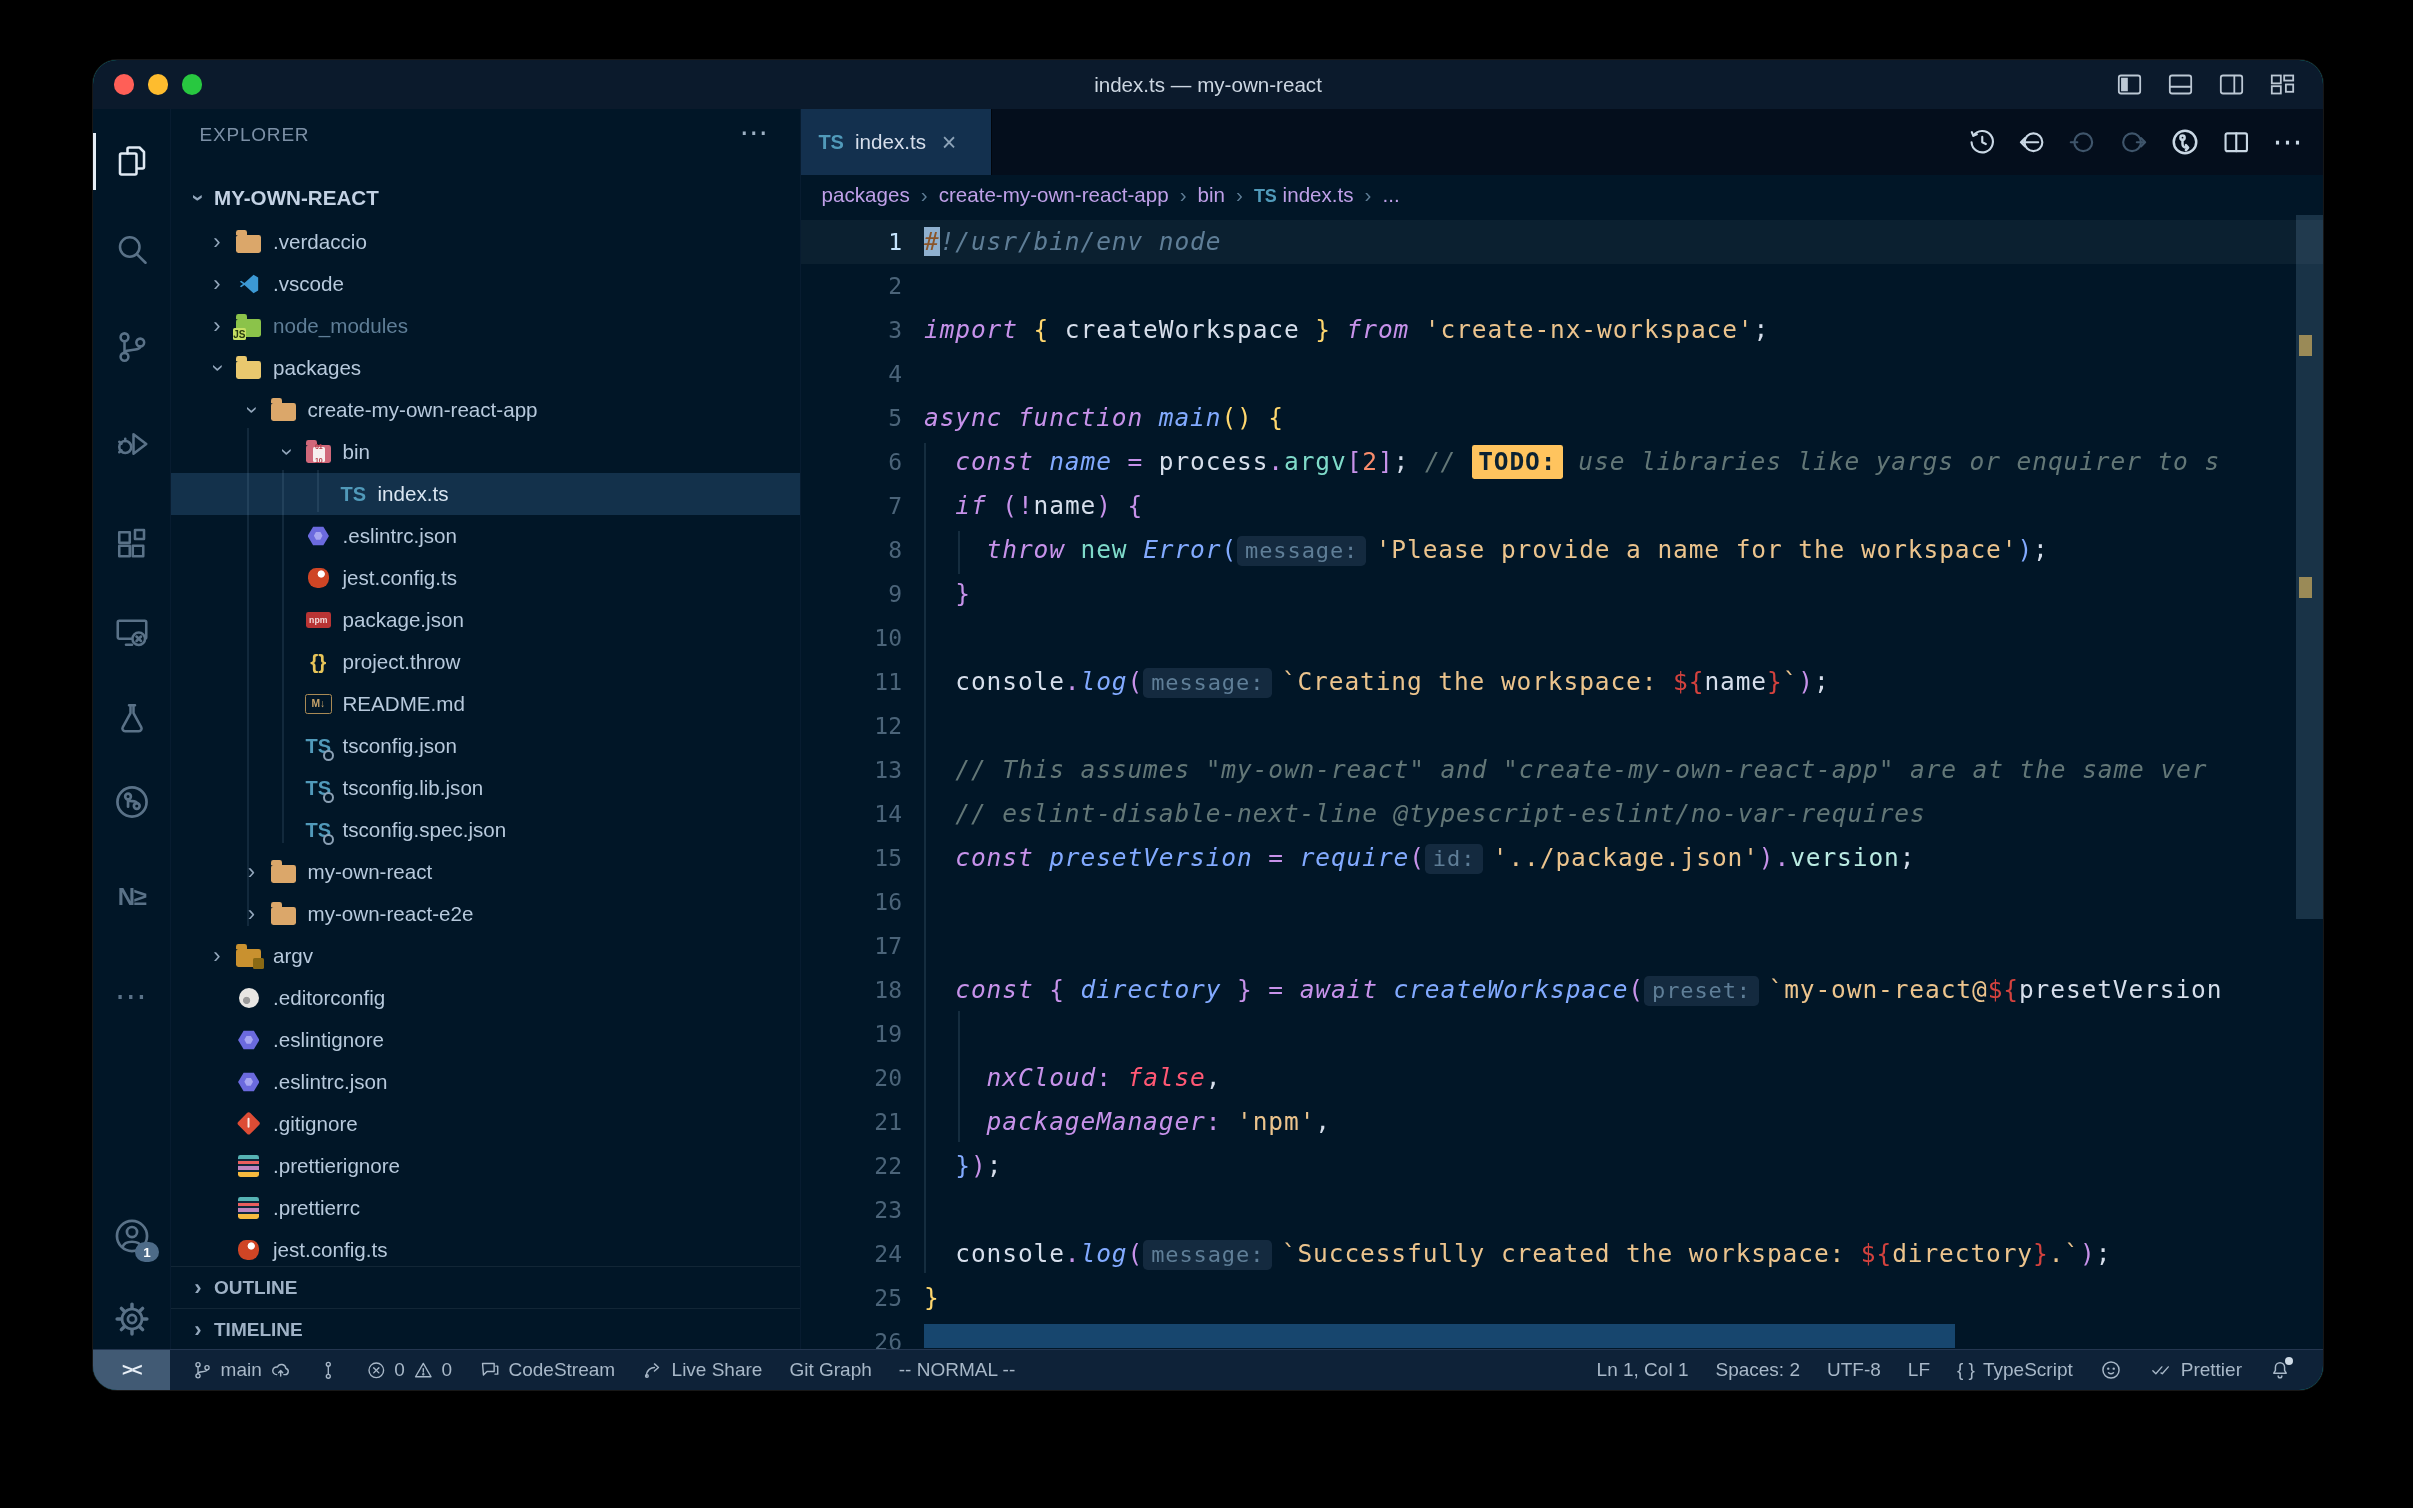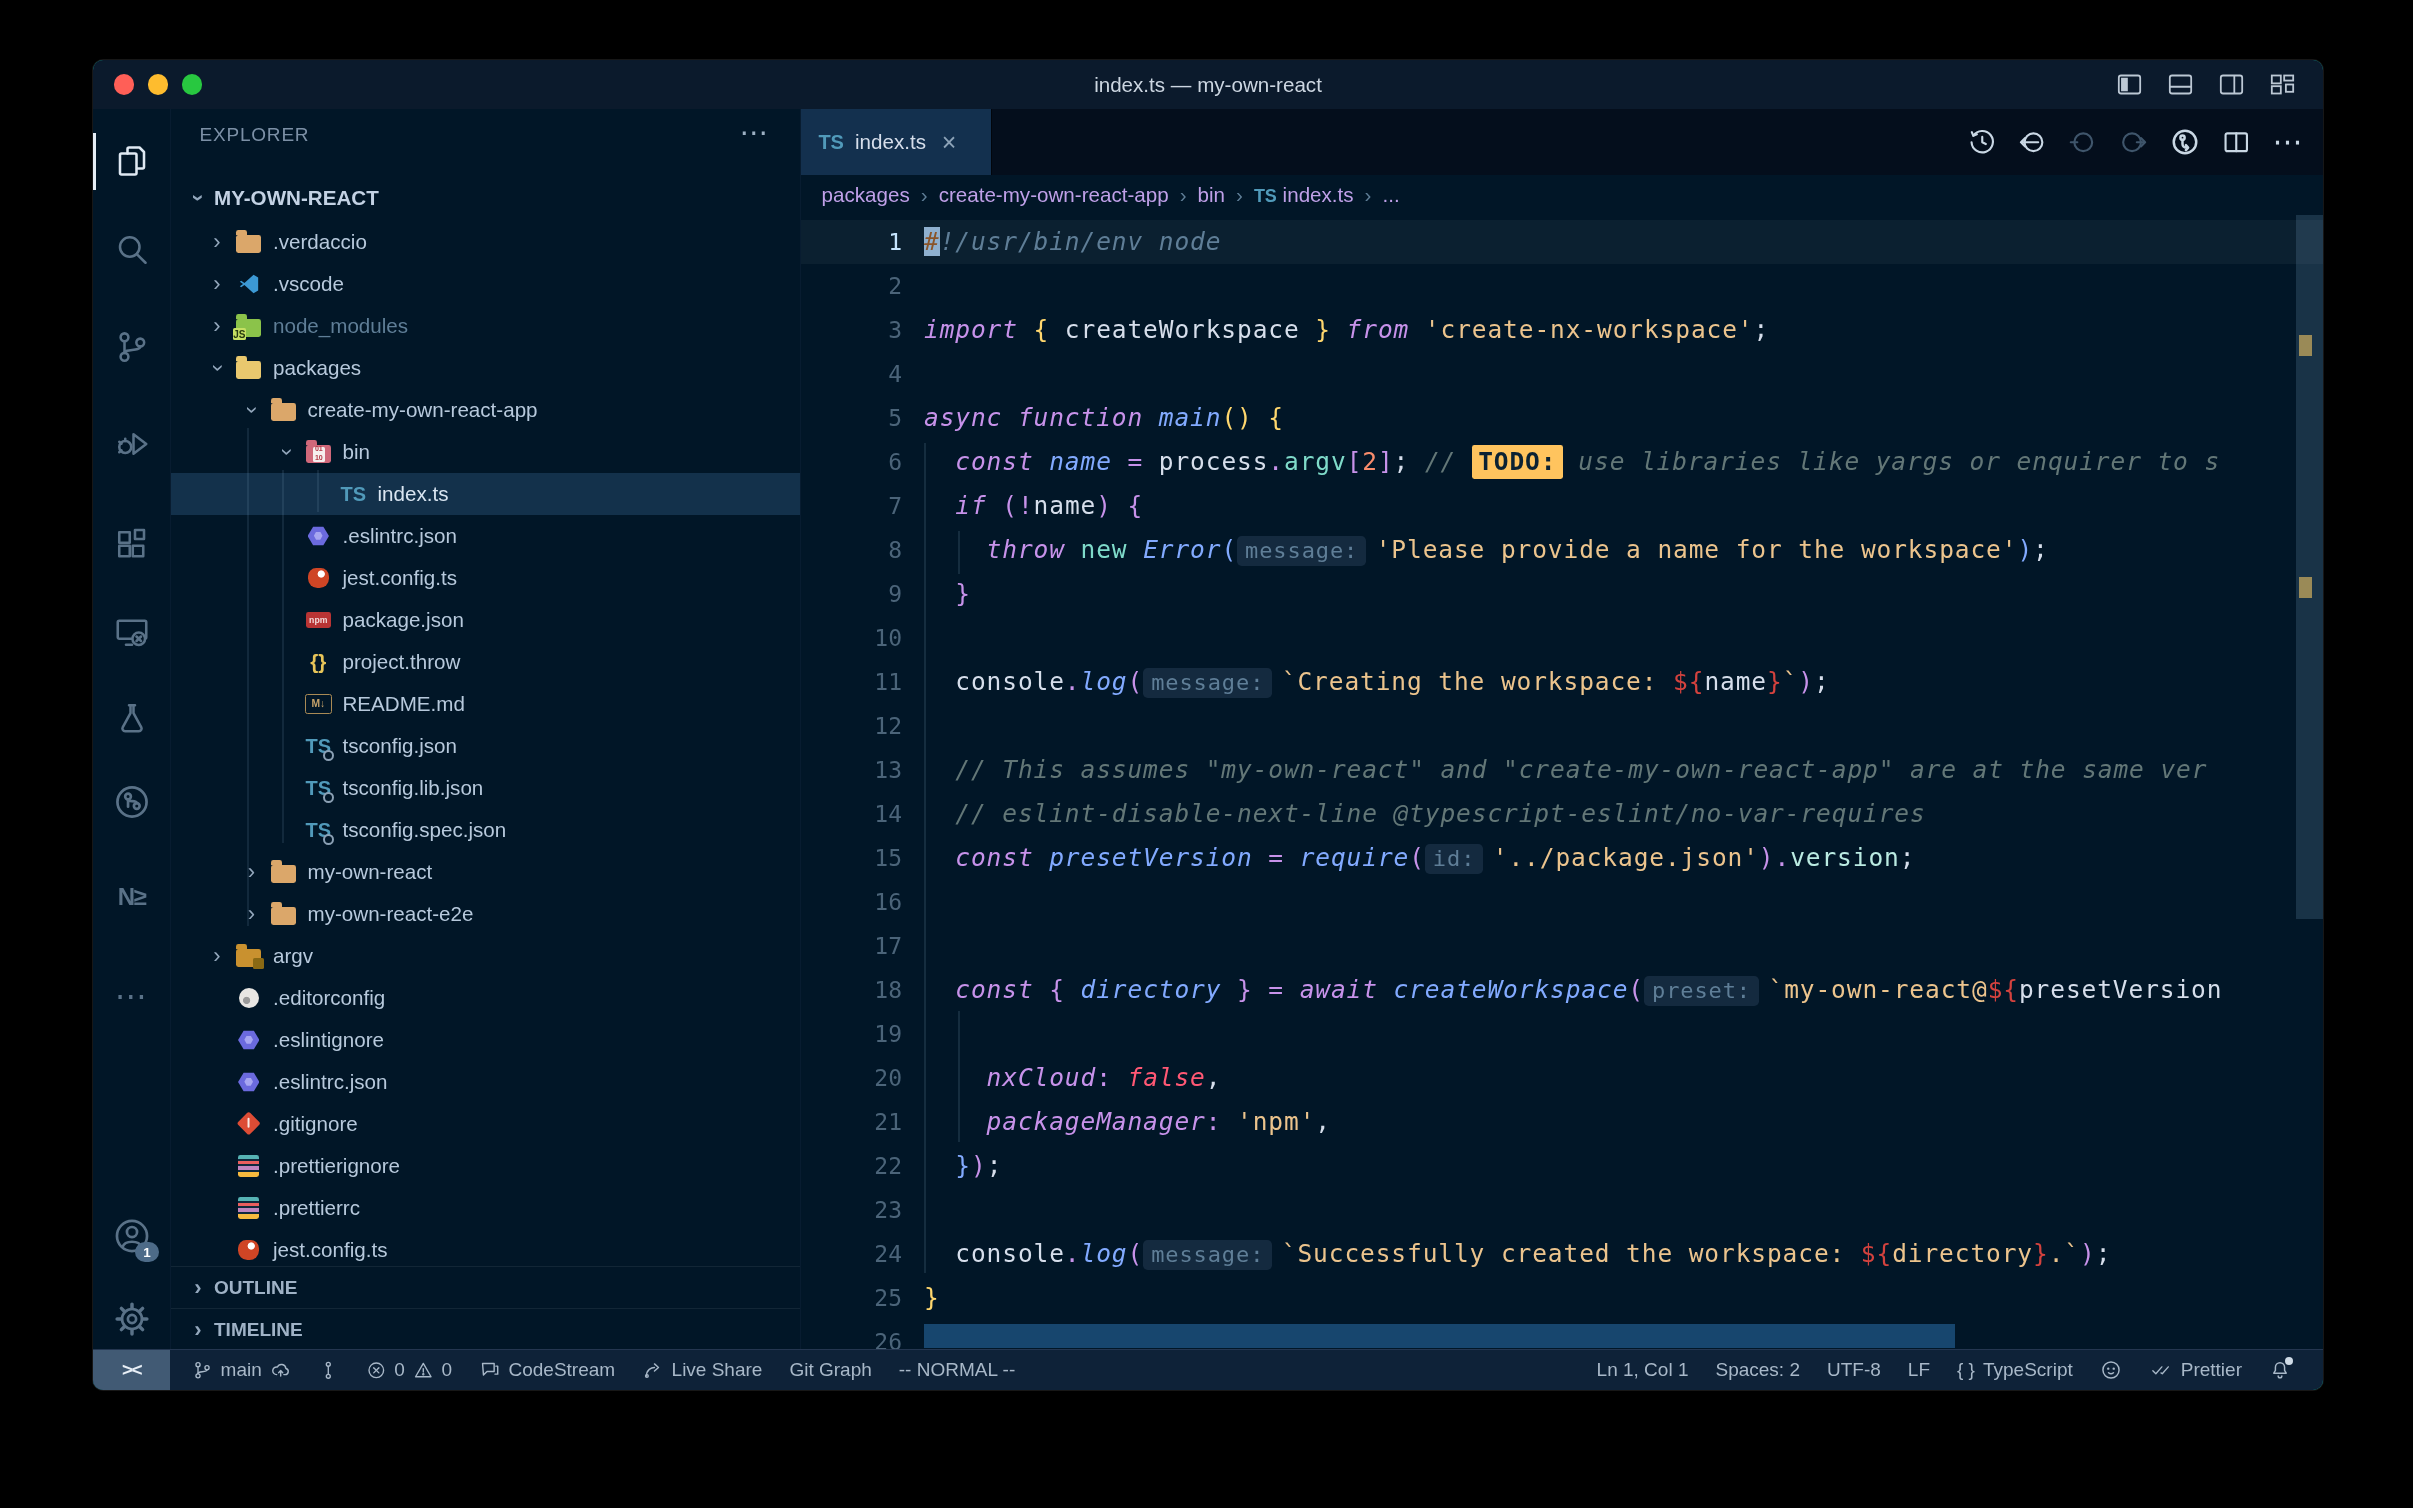--- a/index.html
+++ b/index.html
@@ -1,18 +1,18 @@
 <!DOCTYPE html>
 <html style="font-size:12.7px"><head>
 <meta charset="utf-8">
 <style>
   html,body{margin:0;padding:0;background:#000;width:2413px;height:1509px;overflow:hidden;
     font-family:"Liberation Sans",sans-serif;-webkit-font-smoothing:antialiased;}
   .window{position:absolute;left:93px;top:60px;width:2230px;height:1330px;background:#14b8a6;
-    border-radius:10px;overflow:hidden;outline:0.8px solid rgba(255,255,255,.09);}
+    border-radius:24px;overflow:hidden;outline:0.8px solid rgba(255,255,255,.09);}
   
   .titlebar{position:absolute;left:0;top:0;width:100%;height:49px;background:#0b1a2c;}
   .lights{position:absolute;left:20.6px;top:14.2px;display:flex;gap:13.4px;}
   .light{width:20.6px;height:20.6px;border-radius:50%;}
   .win-title{position:absolute;left:0;right:0;top:0;height:49px;line-height:49px;text-align:center;
     color:#ccd6e1;font-size:20.6px;}
   .tb-icons{position:absolute;right:27px;top:0;height:49px;display:flex;align-items:center;gap:24px;}
   .tb-icons svg{display:block}
   
   .main{position:absolute;left:0;top:49px;width:100%;height:1241px;display:flex;}
@@ -40,21 +40,21 @@
   .chev.exp{transform:rotate(90deg);}
   .chev-sp{width:35px;flex:none;display:inline-block;}
   .root-row .chev{width:32px;margin-left:11px;}
   .tl{margin-left:10px;}
   .ficon{width:28.5px;height:28.5px;flex:none;position:relative;display:inline-flex;align-items:center;justify-content:center;}
   .folder{width:25px;height:18px;border-radius:2.4px;position:relative;margin-top:4px;}
   .folder::before{content:"";position:absolute;top:-4.7px;left:0;width:11px;height:4.7px;border-radius:2.4px 2.4px 0 0;background:inherit;}
   .bjs{position:absolute;left:-3.2px;bottom:-3.2px;width:12.7px;height:12px;background:#c5e063;color:#263b10;
     font-size:10px;font-weight:bold;display:flex;align-items:center;justify-content:center;border-radius:1.6px;}
   .bbin{position:absolute;left:7.1px;top:1.6px;width:12px;height:15px;background:#f6eeee;color:#b33c49;
-    font-size:7.1px;font-weight:bold;line-height:9px;display:flex;align-items:center;justify-content:center;border-radius:1.6px;}
+    font-size:7.1px;font-weight:bold;line-height:14px;display:flex;align-items:center;justify-content:center;border-radius:1.6px;}
   .btool{position:absolute;right:-2.4px;bottom:-2.4px;width:11px;height:11px;background:#8a6914;border-radius:1.6px;}
   .ts-ic{color:#519aba;font-weight:bold;font-size:20px;font-family:"Liberation Sans",sans-serif;}
   .mini-gear{position:absolute;right:-1.6px;bottom:-0.8px;width:7.1px;height:7.1px;border:2.4px solid #8ba0b4;border-radius:50%;background:#011627;}
   .hex{width:21.4px;height:20px;background:#6b6ade;clip-path:polygon(26% 4%,74% 4%,100% 50%,74% 96%,26% 96%,0 50%);position:relative;}
   .hex::after{content:"";position:absolute;left:6.3px;top:5.5px;width:8.7px;height:8.7px;background:#a7a6f1;clip-path:polygon(26% 4%,74% 4%,100% 50%,74% 96%,26% 96%,0 50%);}
   .jest-ic{width:20.6px;height:20.6px;border-radius:40% 40% 46% 46%;background:radial-gradient(circle at 63% 30%,#fff 0 3.2px,#cf4525 4px);}
   .npm-ic{width:25px;height:16px;background:#b93434;border-radius:2.4px;color:#f3dada;font-size:8.7px;font-weight:bold;
     display:flex;align-items:center;justify-content:center;letter-spacing:0;}
   .braces-ic{color:#e8c559;font-weight:bold;font-size:20.6px;}
   .md-ic{width:25px;height:17.4px;border:1.6px solid #a98a55;border-radius:2.4px;color:#c4a26a;font-size:10.3px;font-weight:bold;

